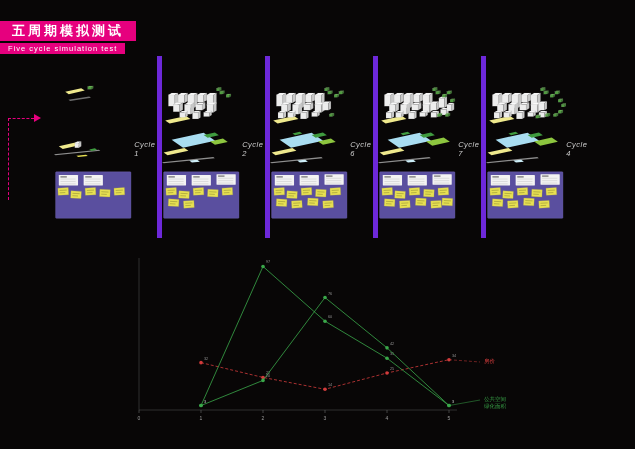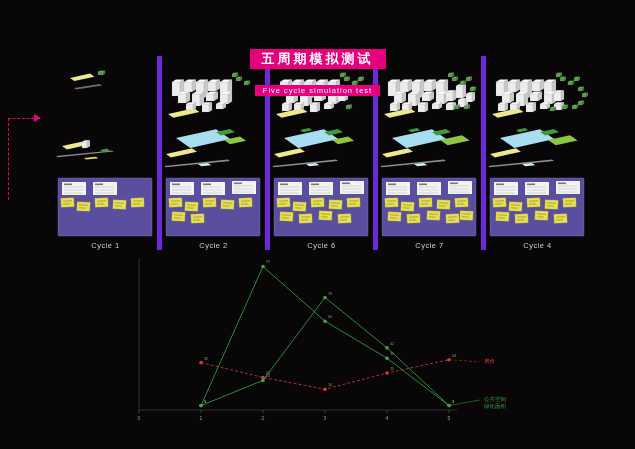--- a/index.html
+++ b/index.html
@@ -1,32 +1,32 @@
 <!DOCTYPE html>
 <html><head>
 <meta charset="utf-8">
 <style>
   html,body{margin:0;padding:0;background:#000;}
   .slide{
     position:relative;width:635px;height:449px;overflow:hidden;
     background:#080606;font-family:"Liberation Sans",sans-serif;
   }
   
-  .titles{position:absolute;top:21px;left:0;right:0;display:flex;flex-direction:column;align-items:center;gap:16px;z-index:5;margin-top:28px;}
+  .titles{position:absolute;top:21px;left:0;right:0;display:flex;flex-direction:column;align-items:flex-start;gap:2px;z-index:5;}
   .title-zh{background:#e6007e;color:#fff;font-size:13px;font-weight:bold;letter-spacing:3px;padding:2px 12px;line-height:1.2;}
   .title-en{background:#e6007e;color:#fff;font-size:7.5px;letter-spacing:1px;padding:1px 8px;line-height:1.3;}
   
   .arrow{position:absolute;left:8px;top:116px;width:40px;height:84px;}
   .arrow .v{position:absolute;left:0;top:2px;height:82px;border-left:1.5px dashed #e6007e;}
   .arrow .h{position:absolute;left:0;top:2px;width:26px;border-top:1.5px dashed #e6007e;}
   .arrow .head{position:absolute;left:26px;top:-2px;width:0;height:0;
     border-left:7px solid #e6007e;border-top:4px solid transparent;border-bottom:4px solid transparent;}
   
   .cycles{position:absolute;left:54px;top:56px;display:flex;}
-  .cycle{width:103px;position:relative;display:flex;flex-direction:column;align-items:center;}
+  .cycle{width:103px;position:relative;display:flex;align-items:center;font-style:italic;}
   .cycle + .cycle{border-left:5px solid #6d28d9;}
   .cycle svg{display:block;}
   .cycle-label{margin-top:3px;color:#cfcfcf;font-size:7.5px;letter-spacing:.5px;}
   
   .chart-wrap{position:absolute;left:112px;top:252px;width:470px;height:185px;}
   .legend-red{position:absolute;left:372px;top:106px;color:#d23b3b;font-size:5.5px;line-height:1.3;}
   .legend-green{position:absolute;left:372px;top:144px;color:#3aa84a;font-size:5.5px;line-height:1.3;white-space:pre-line;}
   svg text{font-family:"Liberation Sans",sans-serif;}
 </style>
 </head>

